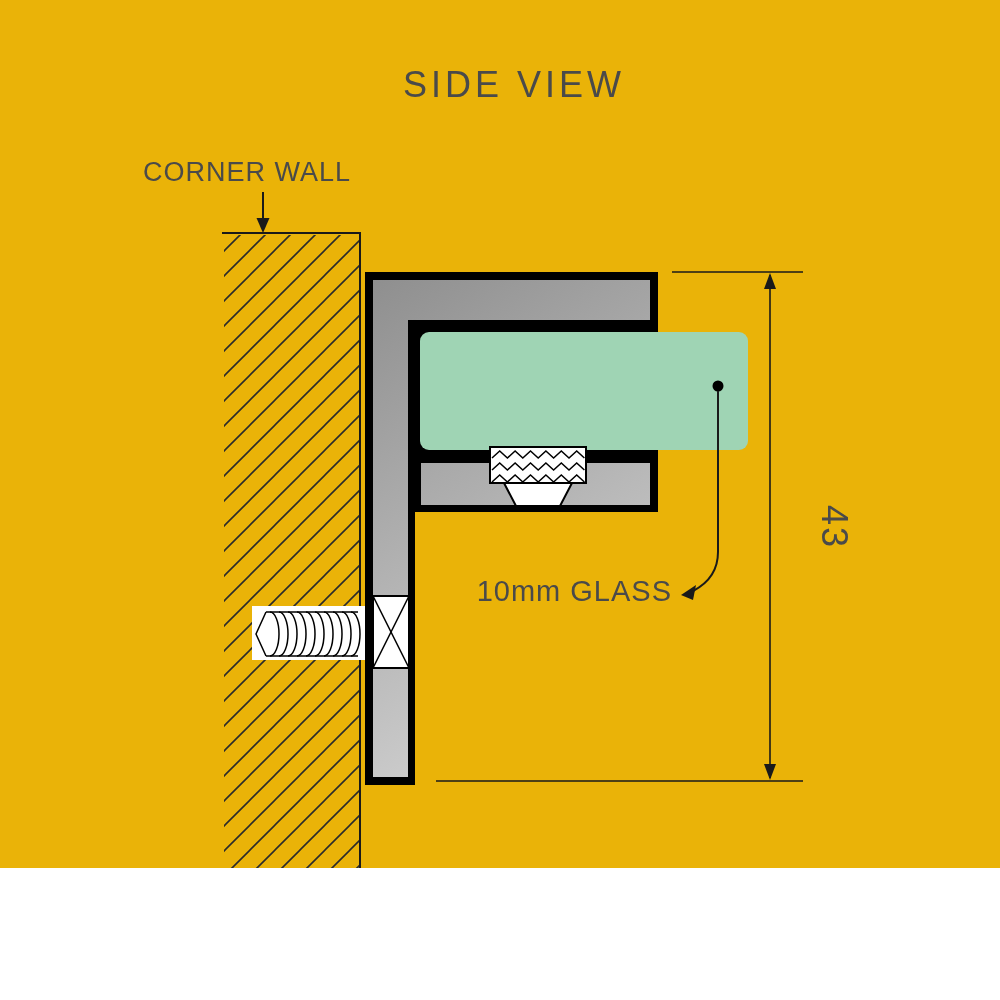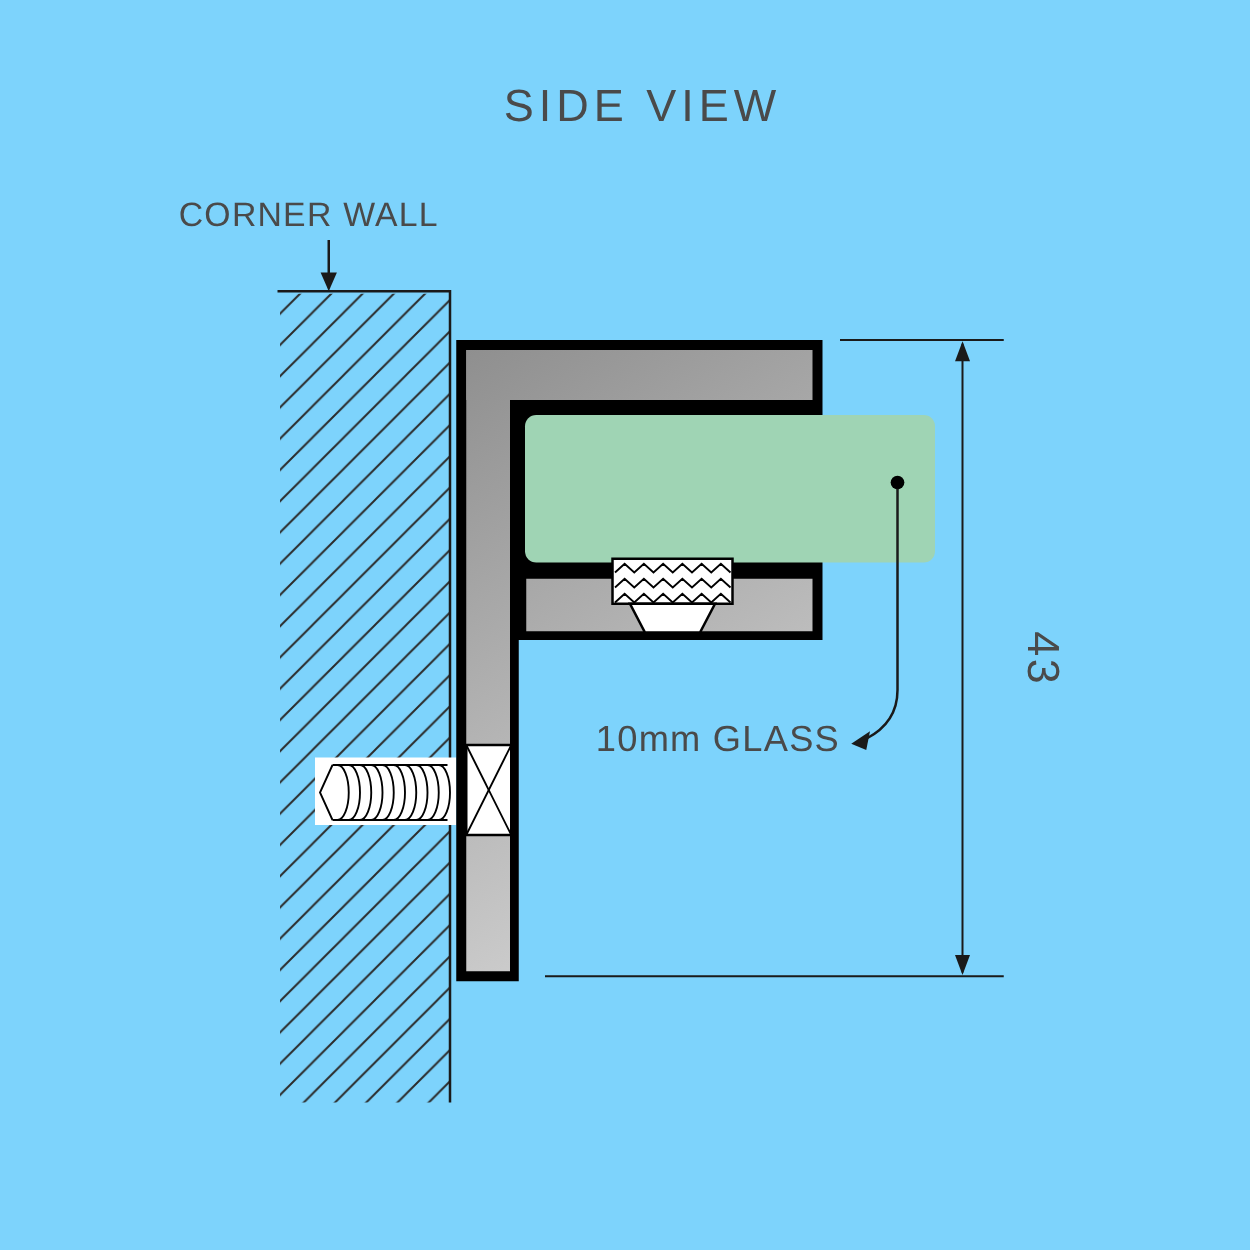--- a/index.html
+++ b/index.html
@@ -2,23 +2,23 @@
 <html><head>
 <meta charset="utf-8">
 <style>
   html, body {
     margin: 0;
     padding: 0;
     background: #ffffff;
   }
   .canvas {
     width: 1000px;
-    height: 1000px;
+    height: 868px;
     position: relative;
-    background: #7dd3fc;
+    background: #eab308;
     font-family: "Liberation Sans", sans-serif;
     overflow: hidden;
   }
   svg text {
     font-family: "Liberation Sans", sans-serif;
   }
   .title-text {
     font-size: 36px;
     letter-spacing: 4px;
   }

